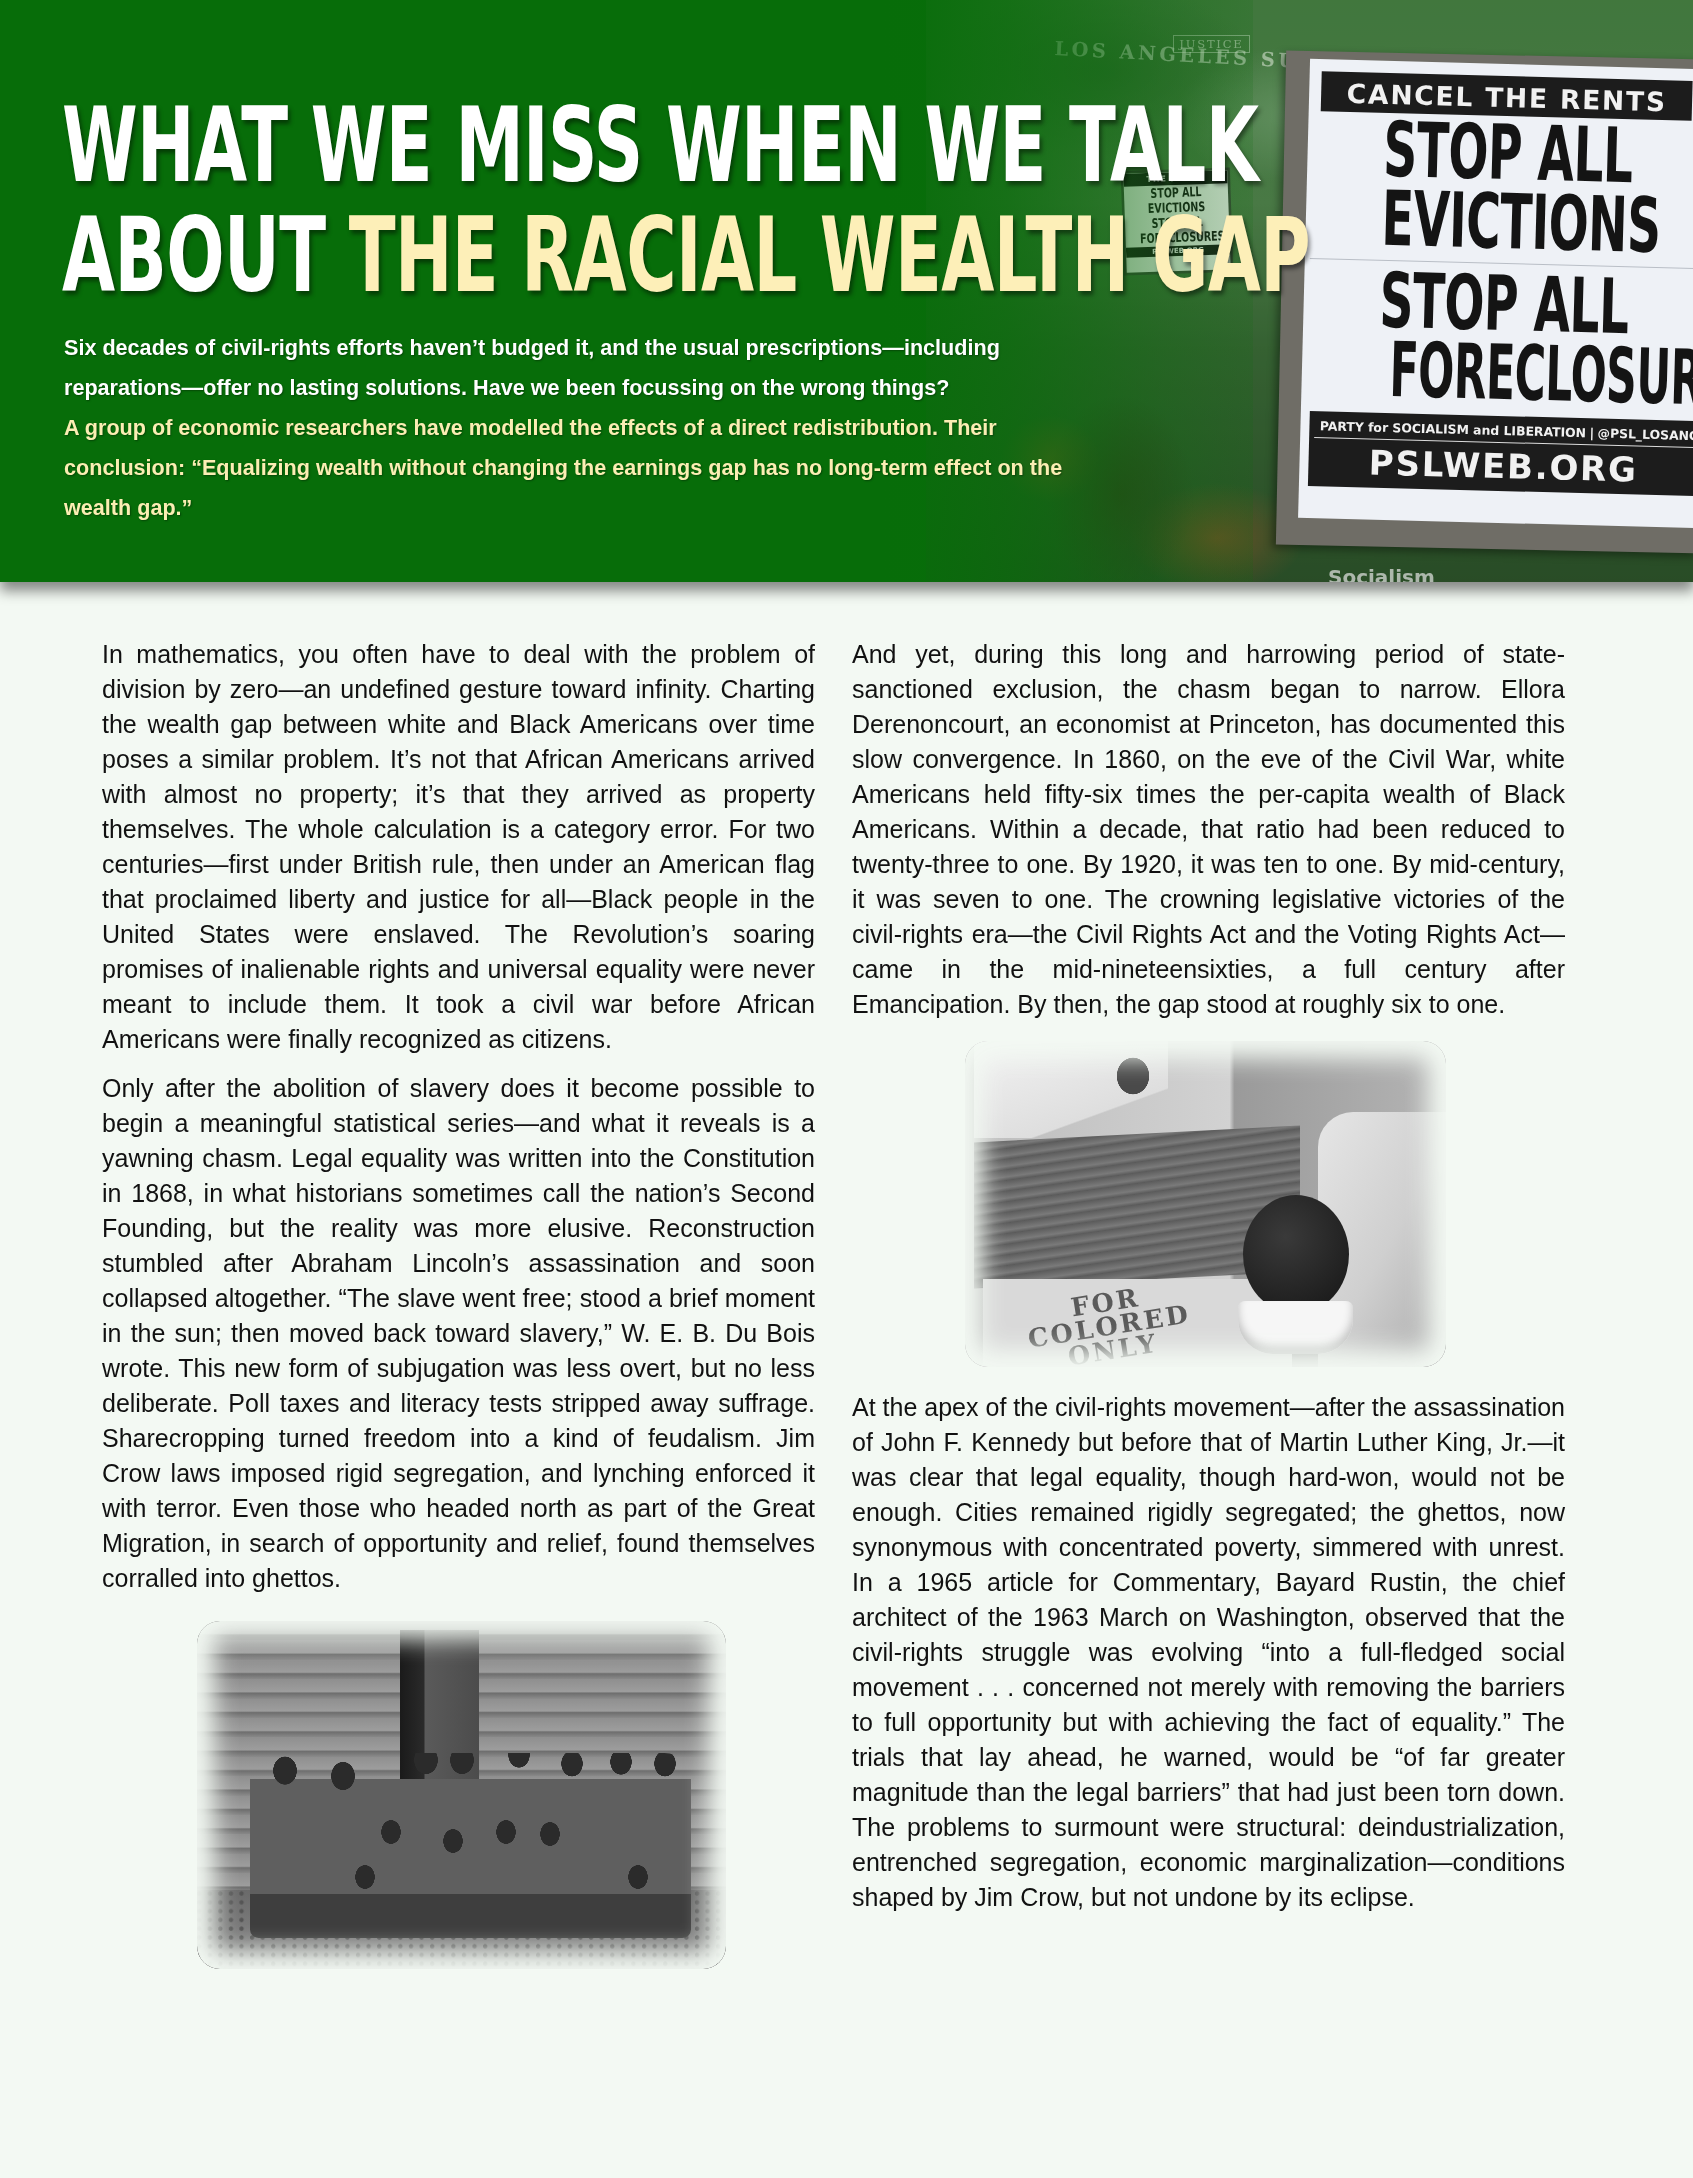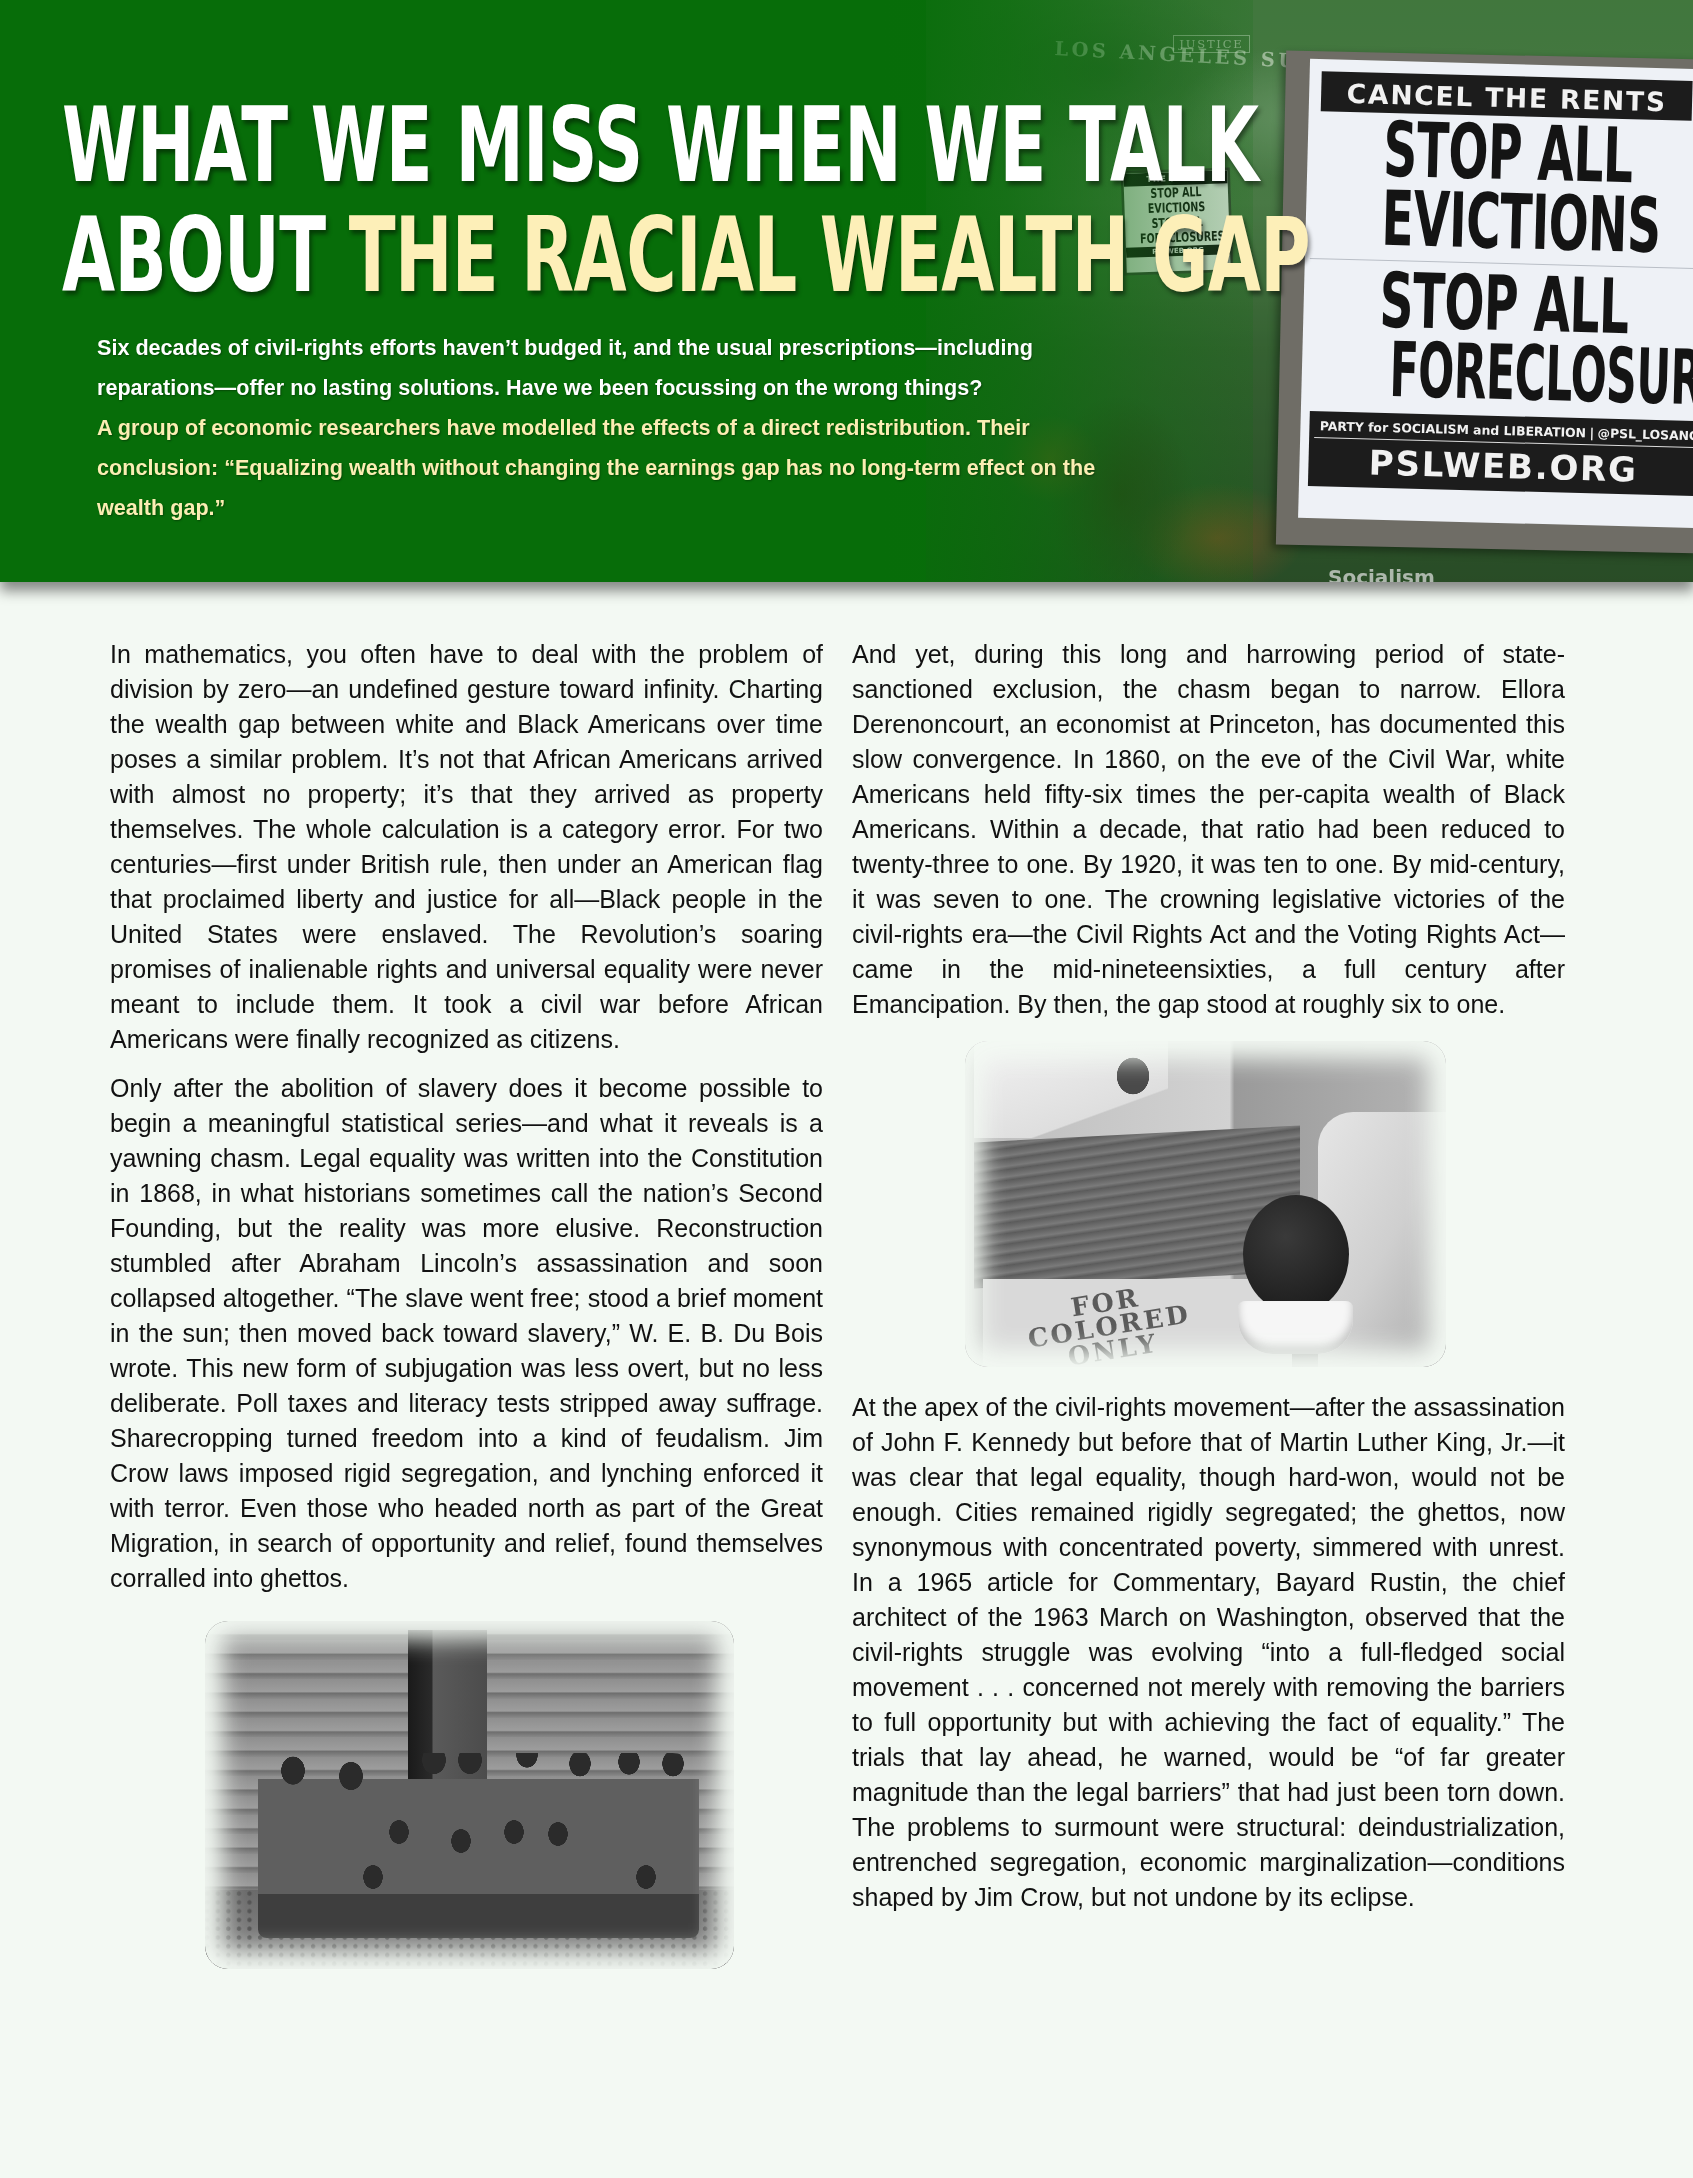--- a/index.html
+++ b/index.html
@@ -210,40 +210,39 @@
   .deck {
     position: absolute;
     left: 64px; top: 328px;
     width: 1041px;
     z-index: 3;
     font-family: "Liberation Sans", sans-serif;
     font-weight: bold;
     font-size: 21.6px;
     line-height: 40px;
     text-shadow: 0.9px 0.9px 1.8px rgba(0,0,0,0.35);
-    margin-left: 33px;
   }
   .deck p { margin: 0; }
   .deck .white { color: #ffffff; }
   .deck .cream { color: #fbeeb3; }
 
   
   .col {
     position: absolute;
     top: 637px;
     width: 713px;
     font-family: "Liberation Sans", sans-serif;
     font-size: 25px;
     line-height: 35px;
     color: #111111;
     text-align: justify;
     hyphens: manual;
   }
   .col p { margin: 0 0 14px 0; }
-  .col-left { left: 110px; }
+  .col-left { left: 102px; }
   .col-right { left: 852px; }
 
   .photo {
     position: relative;
     overflow: hidden;
     border-radius: 23px;
   }
   .photo::after {
     content: "";
     position: absolute;

